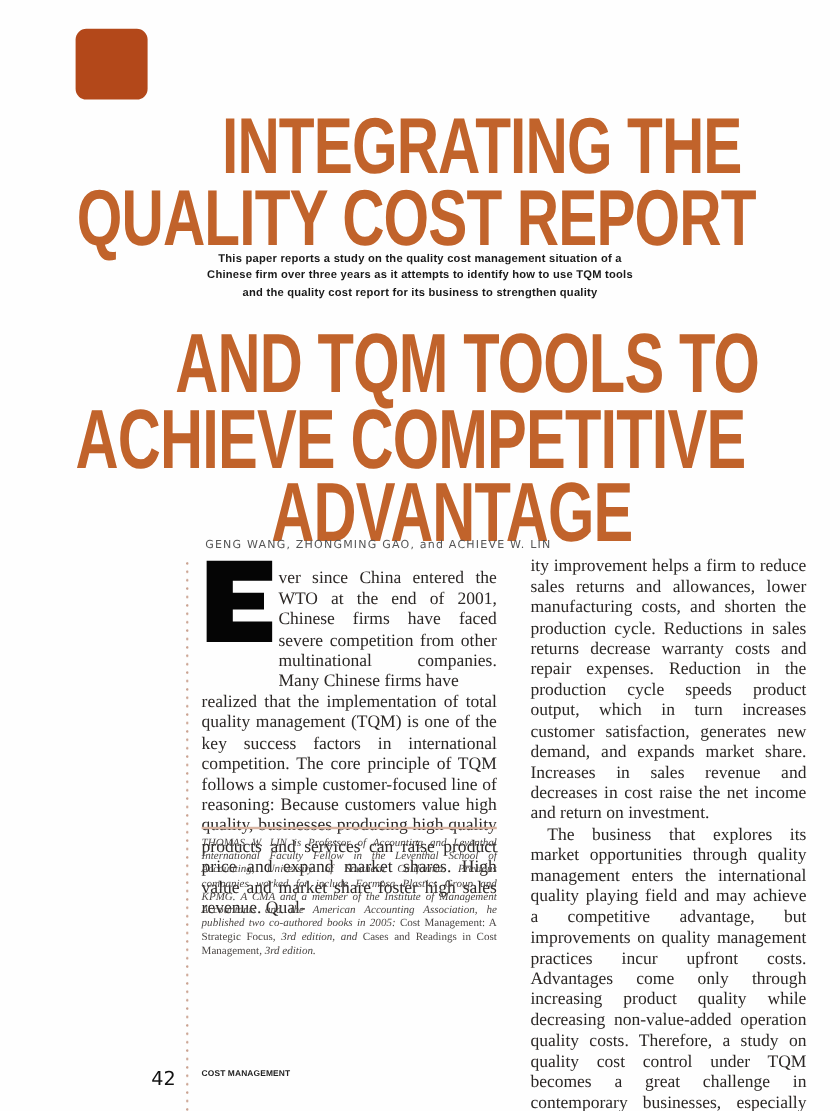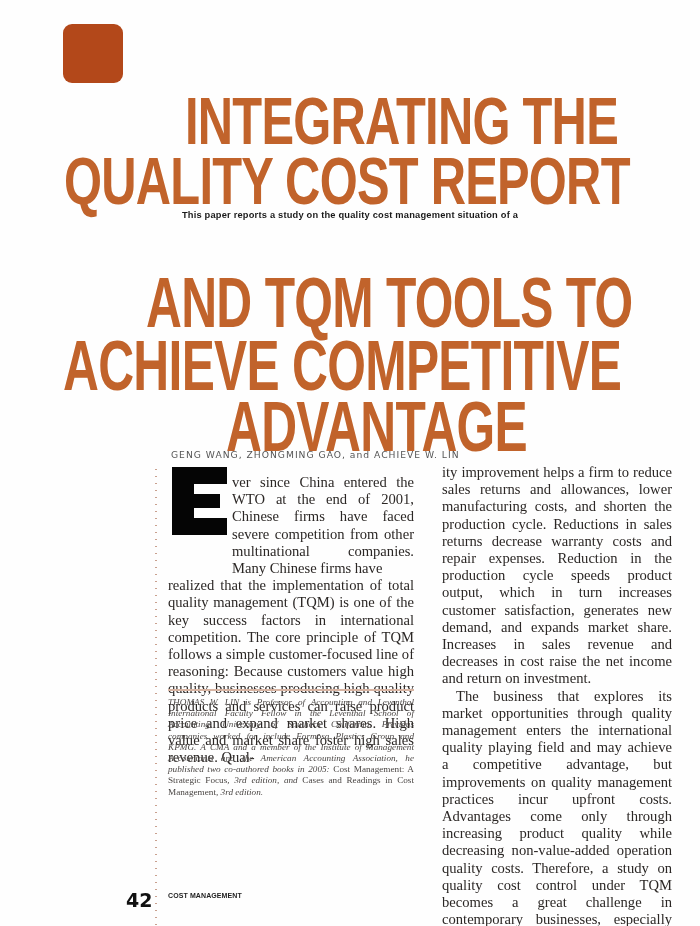--- a/index.html
+++ b/index.html
@@ -12,33 +12,35 @@
     .dropcap { position:absolute; left:172px; top:467px; width:55px; height:68px; }
     .col { position:absolute; font-family:"Liberation Serif", serif; font-size:14.6px; line-height:17.2px; text-align:justify; color:#2b2725; }
     .col p { margin:0; }
     .col1 { left:168px; top:474px; width:246px; }
     .col1 .indent { padding-left:64px; }
     .col2 { left:442px; top:464px; width:230px; }
     .rule { position:absolute; left:168px; top:689px; width:246px; height:2px; background:#d8b4a2; }
     .notes { position:absolute; left:168px; top:697px; width:246px; font-family:"Liberation Serif", serif; font-style:italic; font-size:9.2px; line-height:11.2px; color:#4a4644; text-align:justify; }
     .notes p { margin:0 0 11px 0; }
     .notes .roman { font-style:normal; }
-    .page-num { position:absolute; left:126px; top:889px; font-family:"DejaVu Sans", sans-serif; font-weight:bold; font-size:19px; color:#111; }
+    .page-num { position:absolute; left:126px; top:889px; font-family:"DejaVu Sans", sans-serif; font-weight:normal; font-size:16px; color:#111; }
     .footer-label { position:absolute; left:168px; top:892px; font-family:"Liberation Sans", sans-serif; font-weight:bold; font-size:7px; color:#222; letter-spacing:0.1px; }
   </style>
 </head>
 <body>
 
 <div class="brand-box"></div>
 
 <div class="head" style="left:185px; top:88px; font-size:66px; transform:scaleX(0.74);">INTEGRATING THE</div>
 <div class="head" style="left:64px; top:148px; font-size:66px; transform:scaleX(0.74);">QUALITY COST REPORT</div>
 
 <div class="deck">
   <div>This paper reports a study on the quality cost management situation of a</div>
+  <div>Chinese firm over three years as it attempts to identify how to use TQM tools</div>
+  <div>and the quality cost report for its business to strengthen quality</div>
 </div>
 
 <div class="head" style="left:146px; top:268px; font-size:70px; transform:scaleX(0.71);">AND TQM TOOLS TO</div>
 <div class="head" style="left:63px; top:331px; font-size:70px; transform:scaleX(0.71);">ACHIEVE COMPETITIVE</div>
 <div class="head" style="left:226px; top:392px; font-size:70px; transform:scaleX(0.71);">ADVANTAGE</div>
 
 <div class="byline">GENG WANG, ZHONGMING GAO, and ACHIEVE W. LIN</div>
 
 <div class="dots"></div>
 

